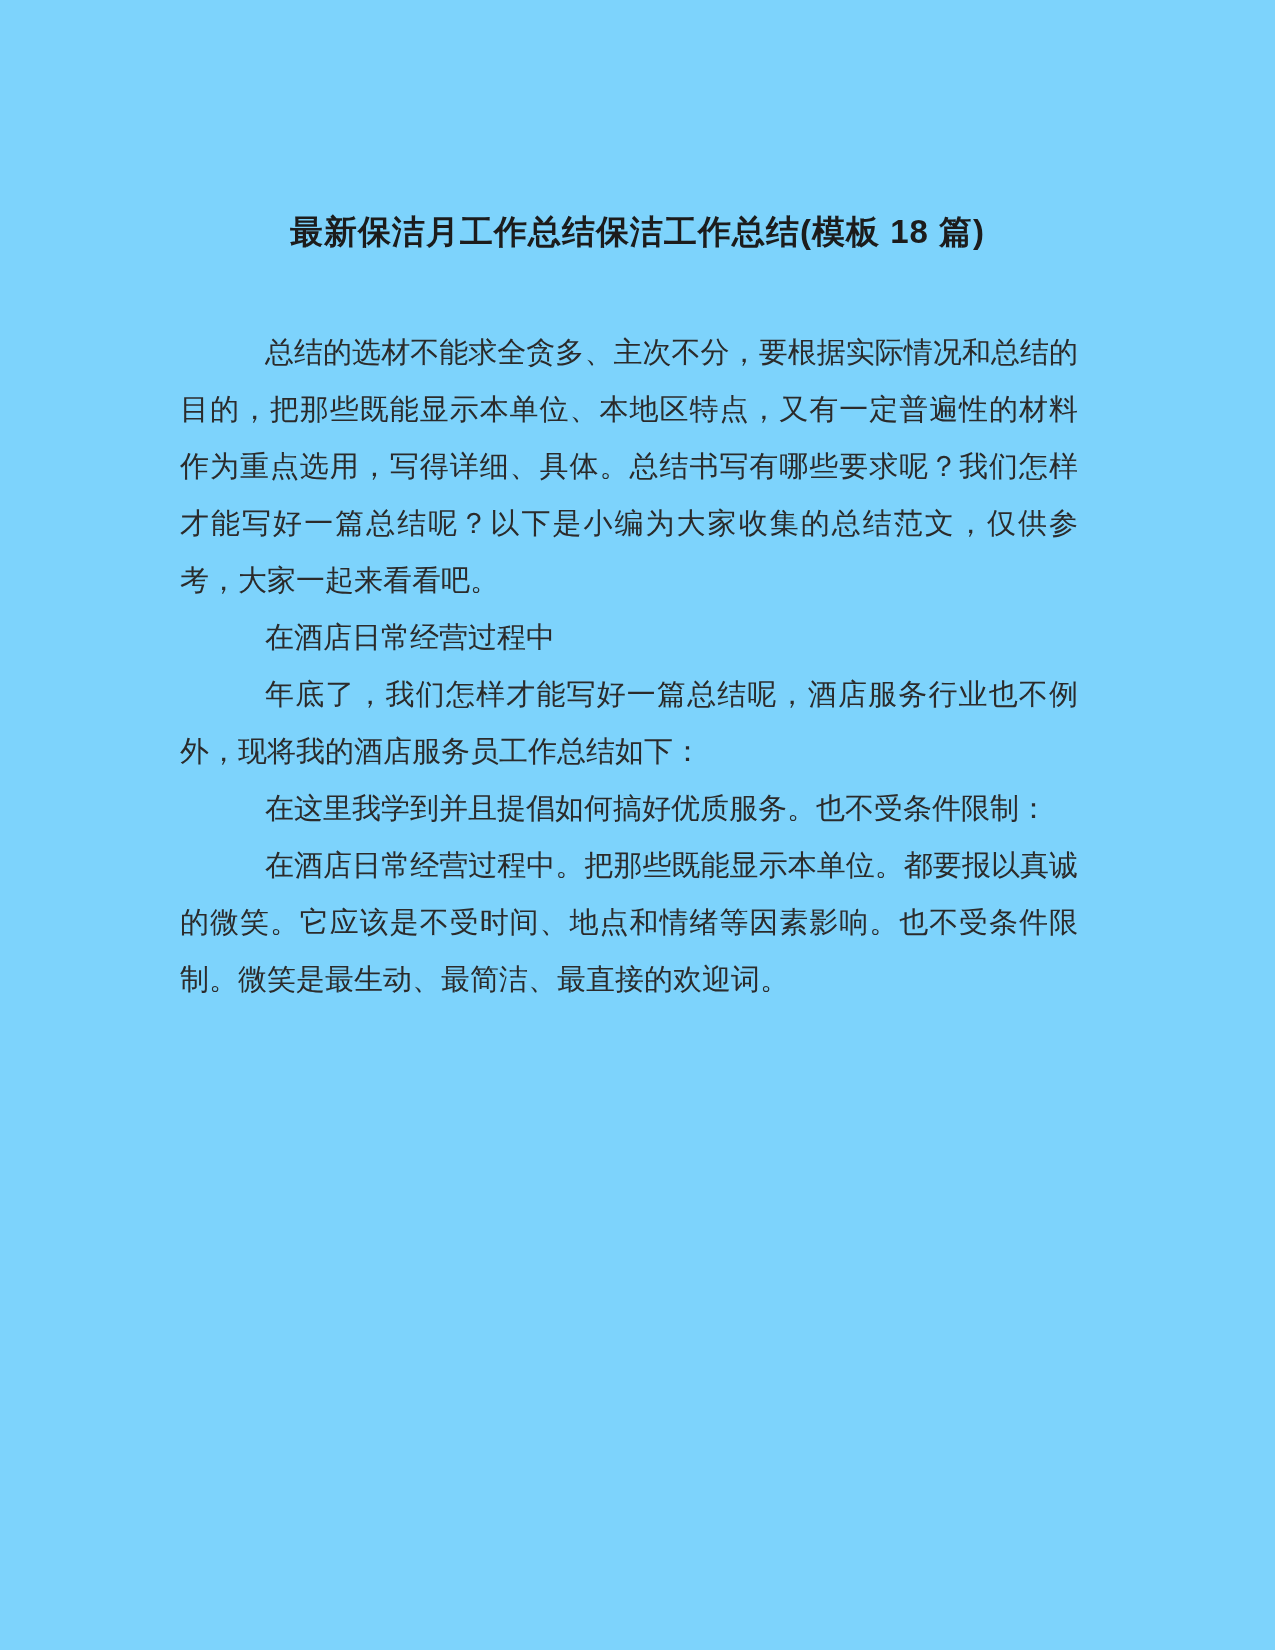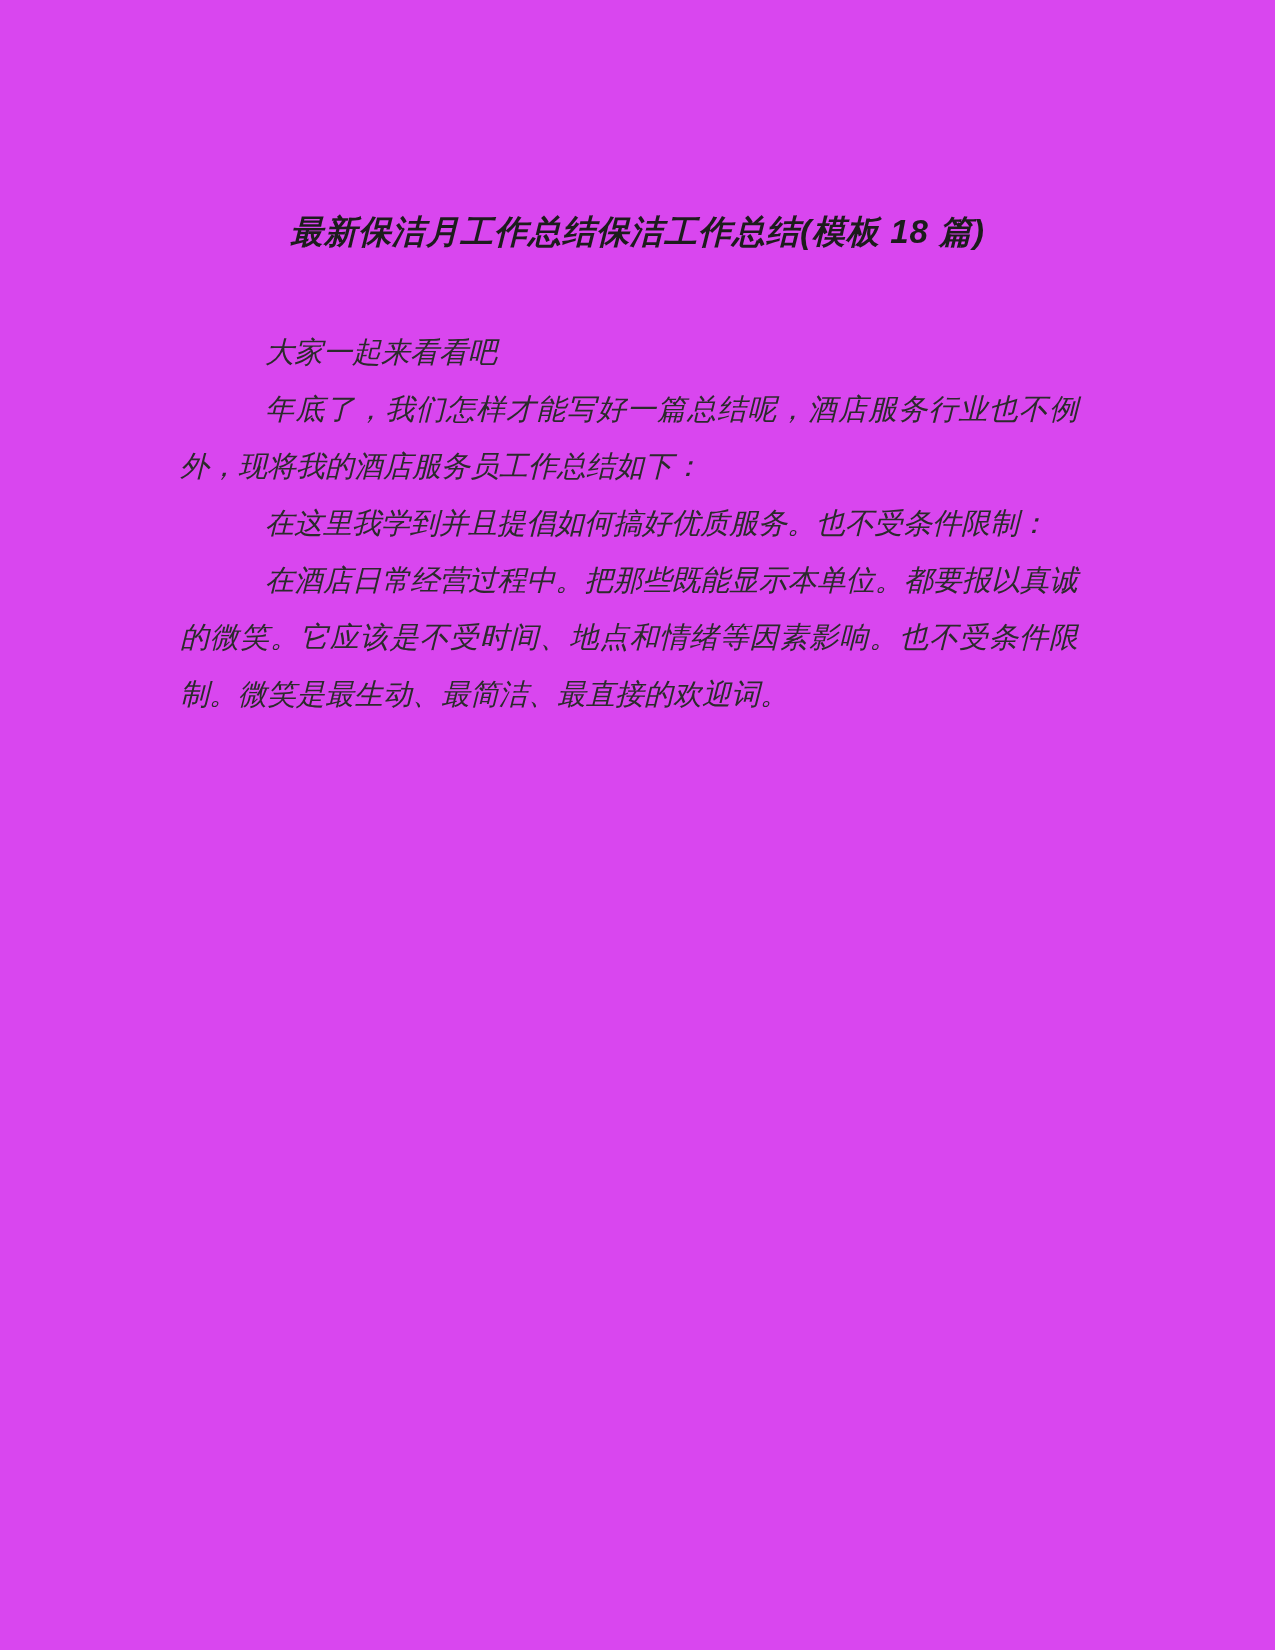--- a/index.html
+++ b/index.html
@@ -9,22 +9,21 @@
   body {
     width: 1275px;
     height: 1650px;
     background: #ffffff;
     position: relative;
     overflow: hidden;
   }
   .page {
     position: absolute;
     inset: 0;
-    background: #d946ef;
-    font-style: italic;
+    background: #7dd3fc;
   }
   .doc-title {
     position: absolute;
     top: 210px;
     left: 0;
     width: 1275px;
     margin: 0;
     text-align: center;
     font-family: "Liberation Sans", sans-serif;
     font-weight: 700;
@@ -50,18 +49,19 @@
     text-indent: 85px;
   }
 </style>
 </head>
 <body>
 
 <div class="page">
   <h1 class="doc-title">最新保洁月工作总结保洁工作总结(模板 18 篇)</h1>
 
   <div class="doc-body">
-    <p class="para">大家一起来看看吧</p>
+    <p class="para">总结的选材不能求全贪多、主次不分，要根据实际情况和总结的目的，把那些既能显示本单位、本地区特点，又有一定普遍性的材料作为重点选用，写得详细、具体。总结书写有哪些要求呢？我们怎样才能写好一篇总结呢？以下是小编为大家收集的总结范文，仅供参考，大家一起来看看吧。</p>
+    <p class="para">在酒店日常经营过程中</p>
     <p class="para">年底了，我们怎样才能写好一篇总结呢，酒店服务行业也不例外，现将我的酒店服务员工作总结如下：</p>
     <p class="para">在这里我学到并且提倡如何搞好优质服务。也不受条件限制：</p>
     <p class="para">在酒店日常经营过程中。把那些既能显示本单位。都要报以真诚的微笑。它应该是不受时间、地点和情绪等因素影响。也不受条件限制。微笑是最生动、最简洁、最直接的欢迎词。</p>
   </div>
 </div>
 
 </body></html>

